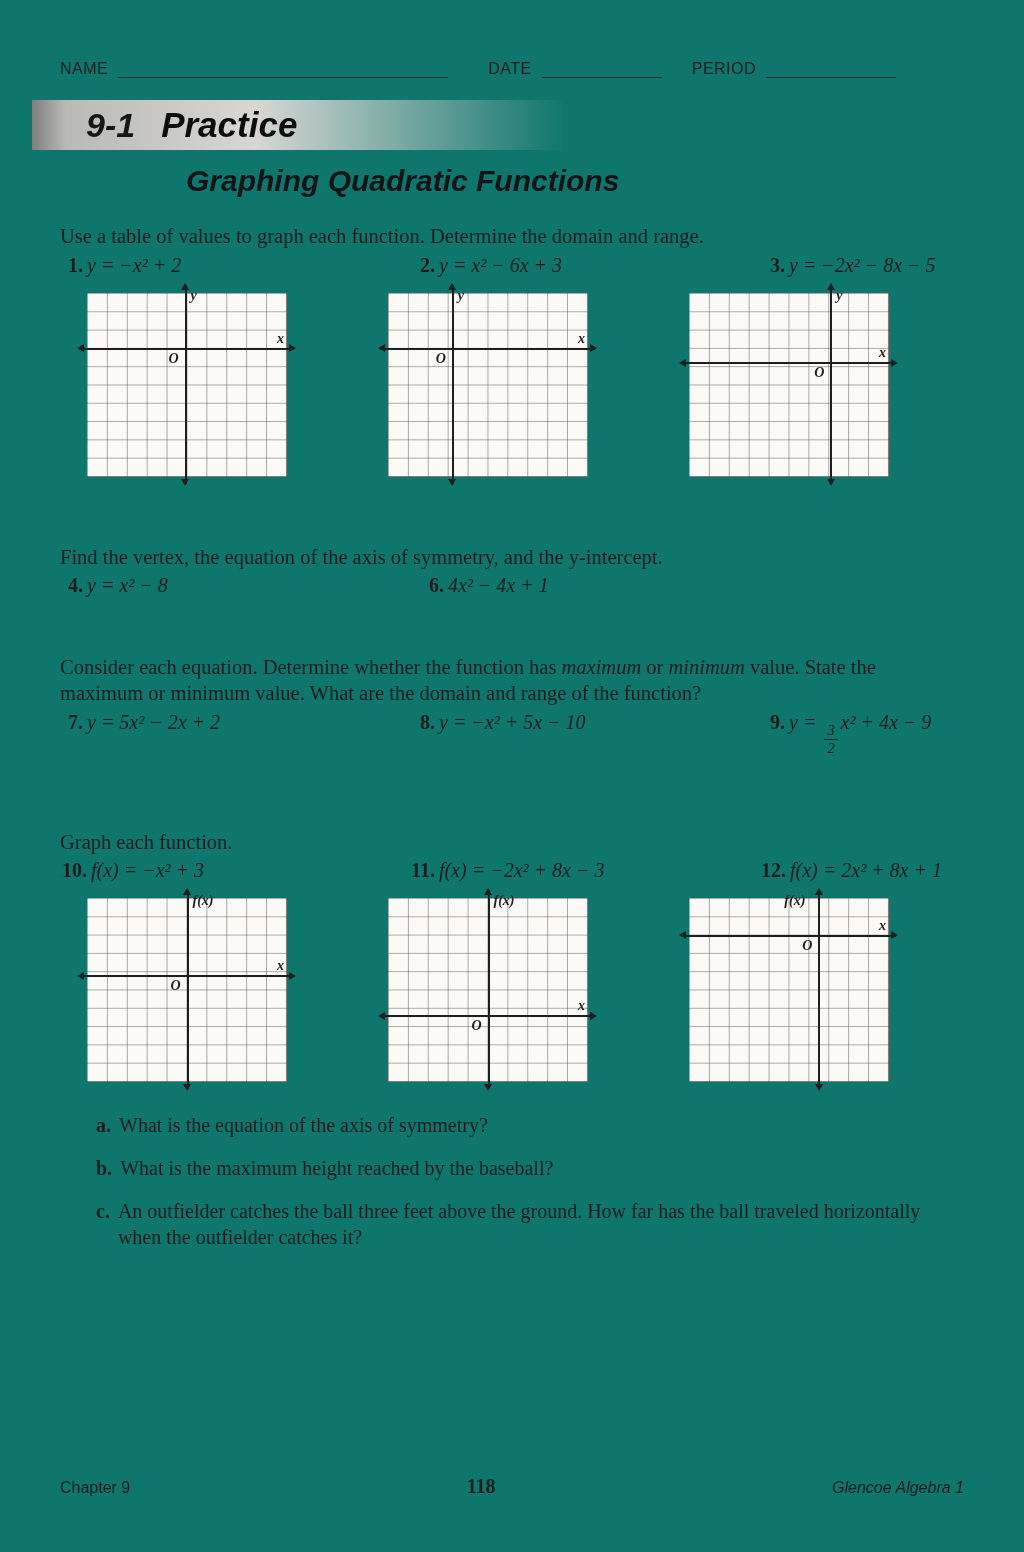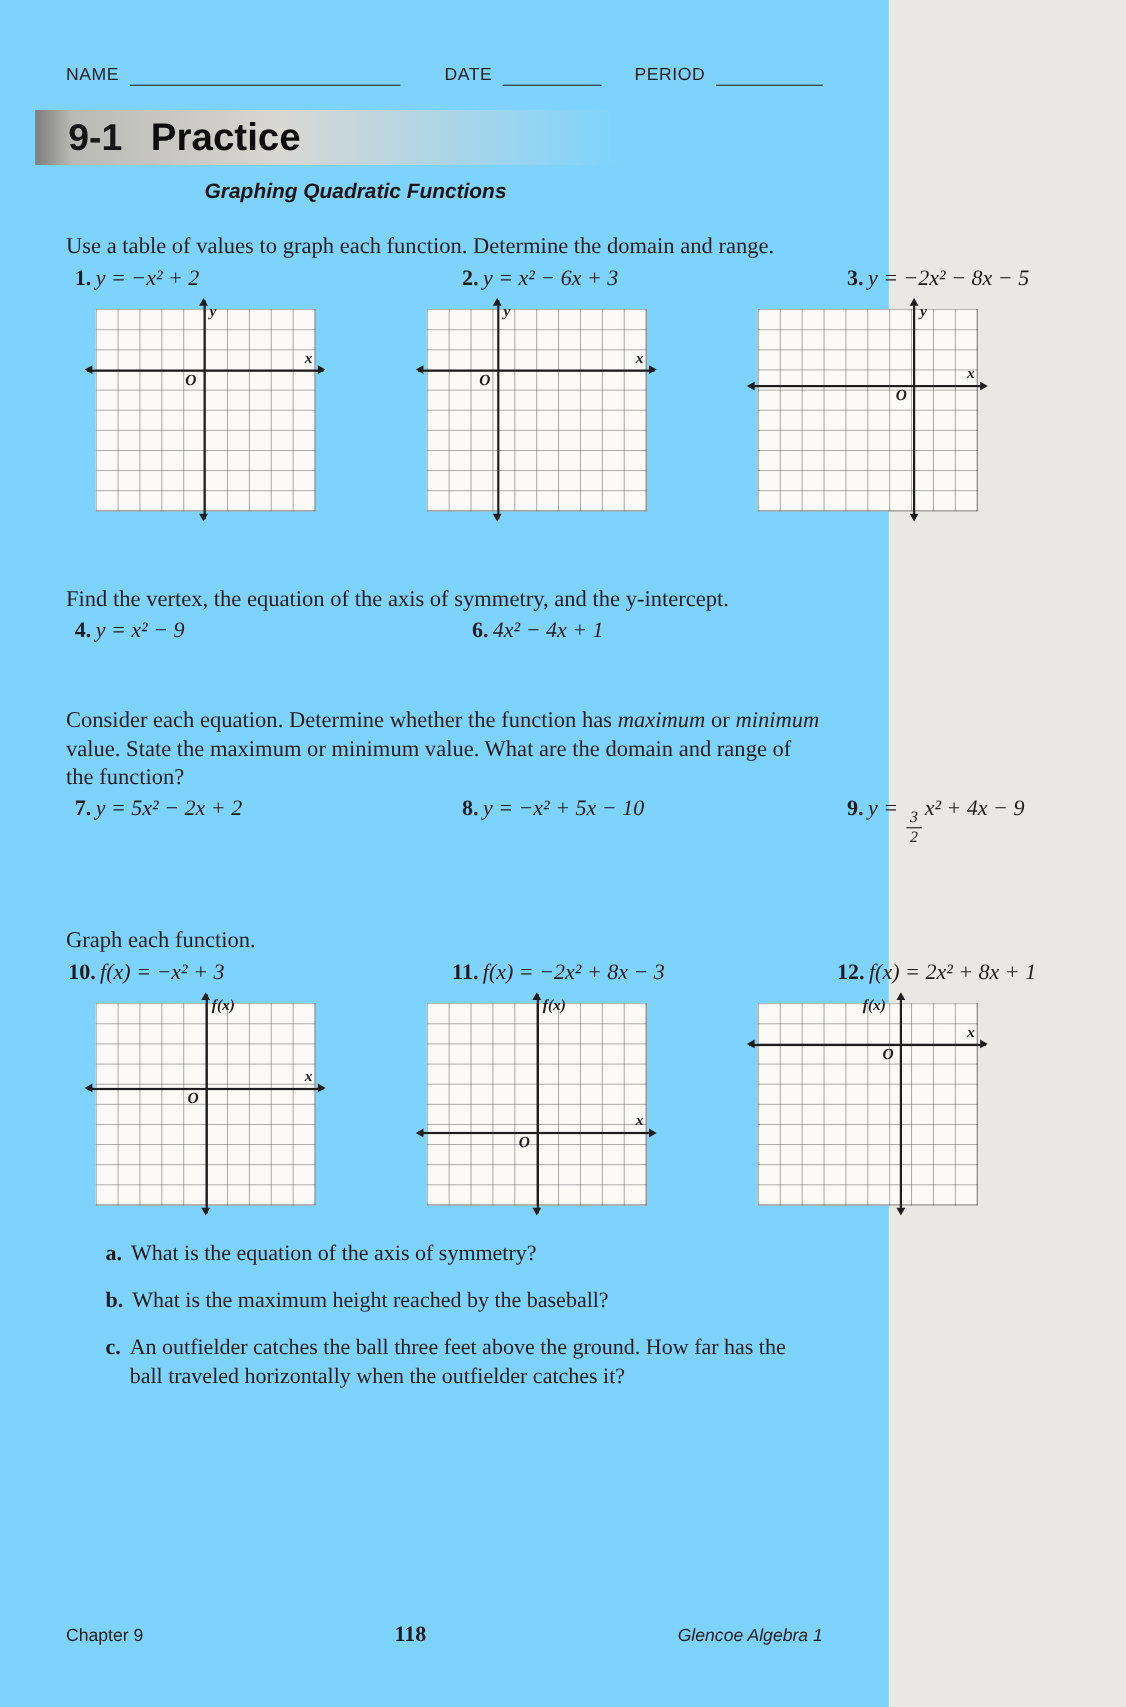--- a/index.html
+++ b/index.html
@@ -5,50 +5,50 @@
   * { margin:0; padding:0; box-sizing:border-box; }
   html,body { width:1024px; }
   body {
     width:1024px; height:1552px;
     background:#e9e8e4;
     font-family:"Liberation Serif","DejaVu Serif",serif;
     color:#1c1c1c;
     overflow:hidden;
   }
   .page {
-    width:808px; height:1552px;
-    background:#7dd3fc;
+    width:1024px; height:1552px;
+    background:#0f766e;
     padding:58px 60px 28px 60px;
     position:relative;
   }
 
   
   .blanks-row { display:flex; align-items:flex-end; font-family:"Liberation Sans",sans-serif; font-size:16px; letter-spacing:.5px; margin-bottom:22px; }
   .blank-line { border-bottom:1.5px solid #2a2a2a; height:20px; display:inline-block; }
   .blank-name { width:330px; margin:0 40px 0 10px; }
   .blank-date { width:120px; margin:0 30px 0 10px; }
   .blank-period { width:130px; margin-left:10px; }
 
   
   .title-band {
     position:relative; height:50px; width:560px;
     display:flex; align-items:center;
     background:linear-gradient(90deg,#7e7e7c 0%,#b9b9b6 6%,#d8d7d3 40%,rgba(216,215,211,0) 95%);
-    margin-left:-28px; padding-left:16px;
+    margin-left:-28px; padding-left:40px;font-style:italic;
   }
   .lesson-num {
     font-family:"Liberation Sans",sans-serif; font-weight:bold; font-size:34px;
     color:#161616; padding:0 26px 0 14px;
   }
   .lesson-type {
     font-family:"Liberation Sans",sans-serif; font-weight:bold; font-size:35px; color:#0d0d0d;
   }
   .subtitle {
     font-family:"Liberation Sans",sans-serif; font-weight:bold; font-style:italic;
-    font-size:19px; color:#141414; margin:14px 0 0 126px;
+    font-size:30px; color:#141414; margin:14px 0 0 126px;
   }
 
   
   .instruction {
     font-weight:normal; font-size:20.5px; line-height:1.25; margin-top:26px;
   }
   .row3 { display:flex; margin-top:4px;gap:40px; }
   .col3 { width:301px; flex:0 0 301px; }
   .prob { font-size:20px; white-space:nowrap; }
   .prob .pnum { font-weight:bold; font-style:normal; margin-right:4px; }
@@ -167,21 +167,21 @@
         <span class="glbl lbl-x">x</span>
         <span class="glbl lbl-y">y</span>
       </div>
     </div>
   </div>
 
   <div class="instruction" style="margin-top:68px">Find the vertex, the equation of the axis of symmetry, and the y-intercept.</div>
 
   <div class="row3">
     <div class="col3 prob" style="padding-left:8px">
-      <span class="pnum">4.</span><span class="peq">y = x² − 9</span>
+      <span class="pnum">4.</span><span class="peq">y = x² − 8</span>
     </div>
     <div class="col3 prob" style="padding-left:28px">
       <span class="pnum">6.</span><span class="peq">4x² − 4x + 1</span>
     </div>
   </div>
 
   <div class="instruction" style="margin-top:58px; max-width:870px">
     <span>Consider each equation. Determine whether the function has </span><i>maximum</i><span> or </span><i>minimum</i><span> value. State the maximum or minimum value. What are the domain and range of the function?</span>
   </div>
 

